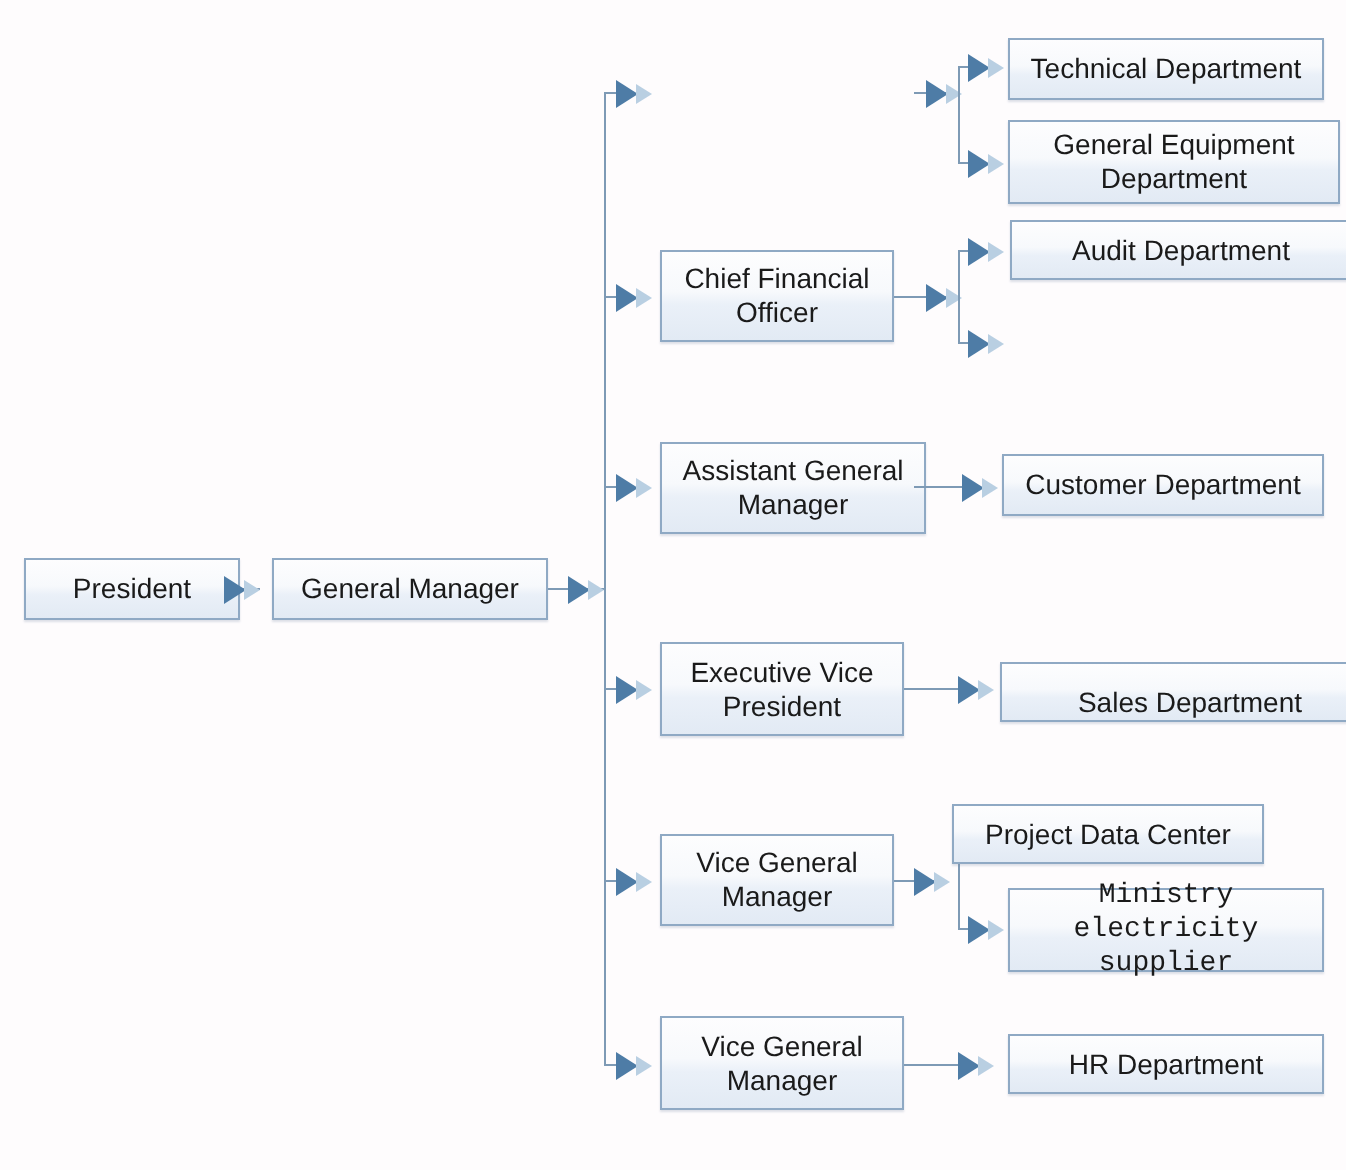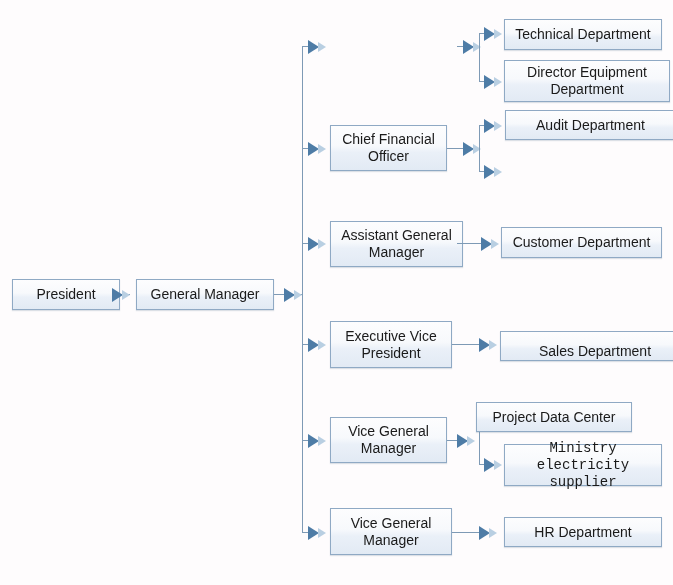--- a/index.html
+++ b/index.html
@@ -204,21 +204,21 @@
   <div class="arrow" style="left:479px;top:525px;">
     <i class="tri"></i>
     <i class="tri2"></i>
   </div>
 
   <div class="node" style="left:504px;top:19px;width:158px;height:31px;">
     <span>Technical Department</span>
   </div>
 
   <div class="node" style="left:504px;top:60px;width:166px;height:42px;">
-    <span>Director Equipment
+    <span>General Equipment
 Department</span>
   </div>
 
   <div class="node" style="left:505px;top:110px;width:171px;height:30px;">
     <span>Audit Department</span>
   </div>
 
 
   <div class="node" style="left:501px;top:227px;width:161px;height:31px;">
     <span>Customer Department</span>

